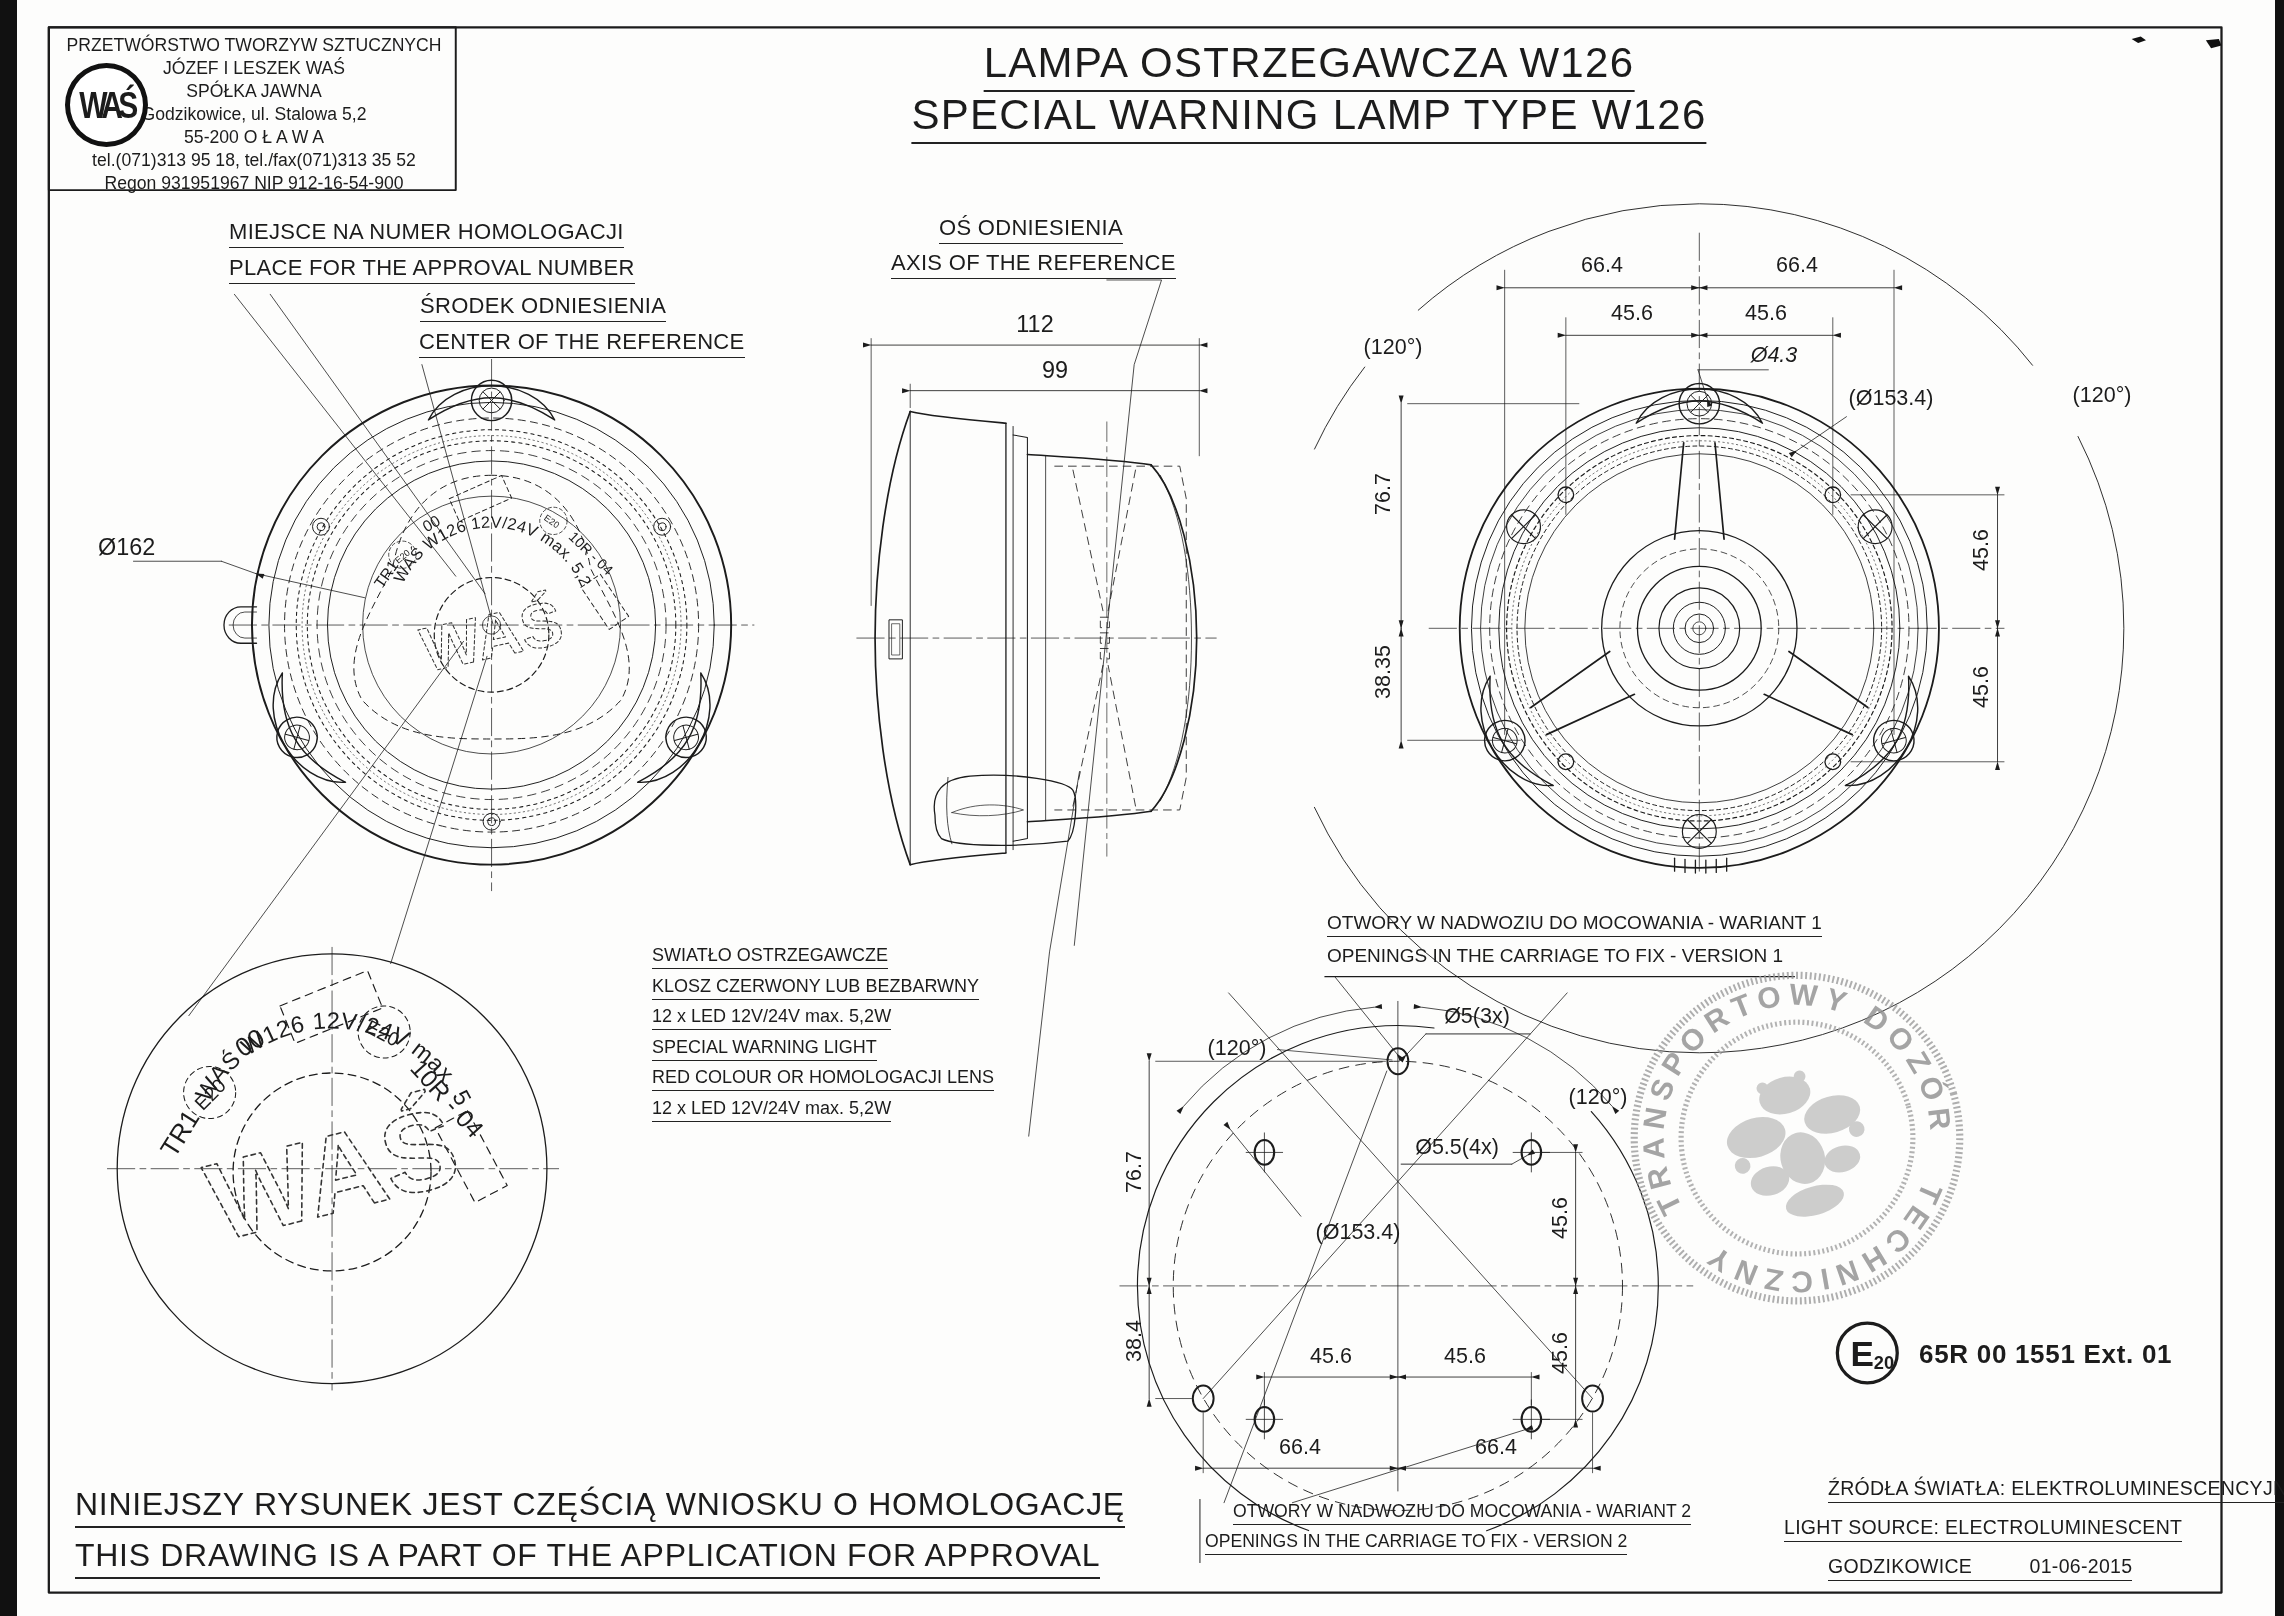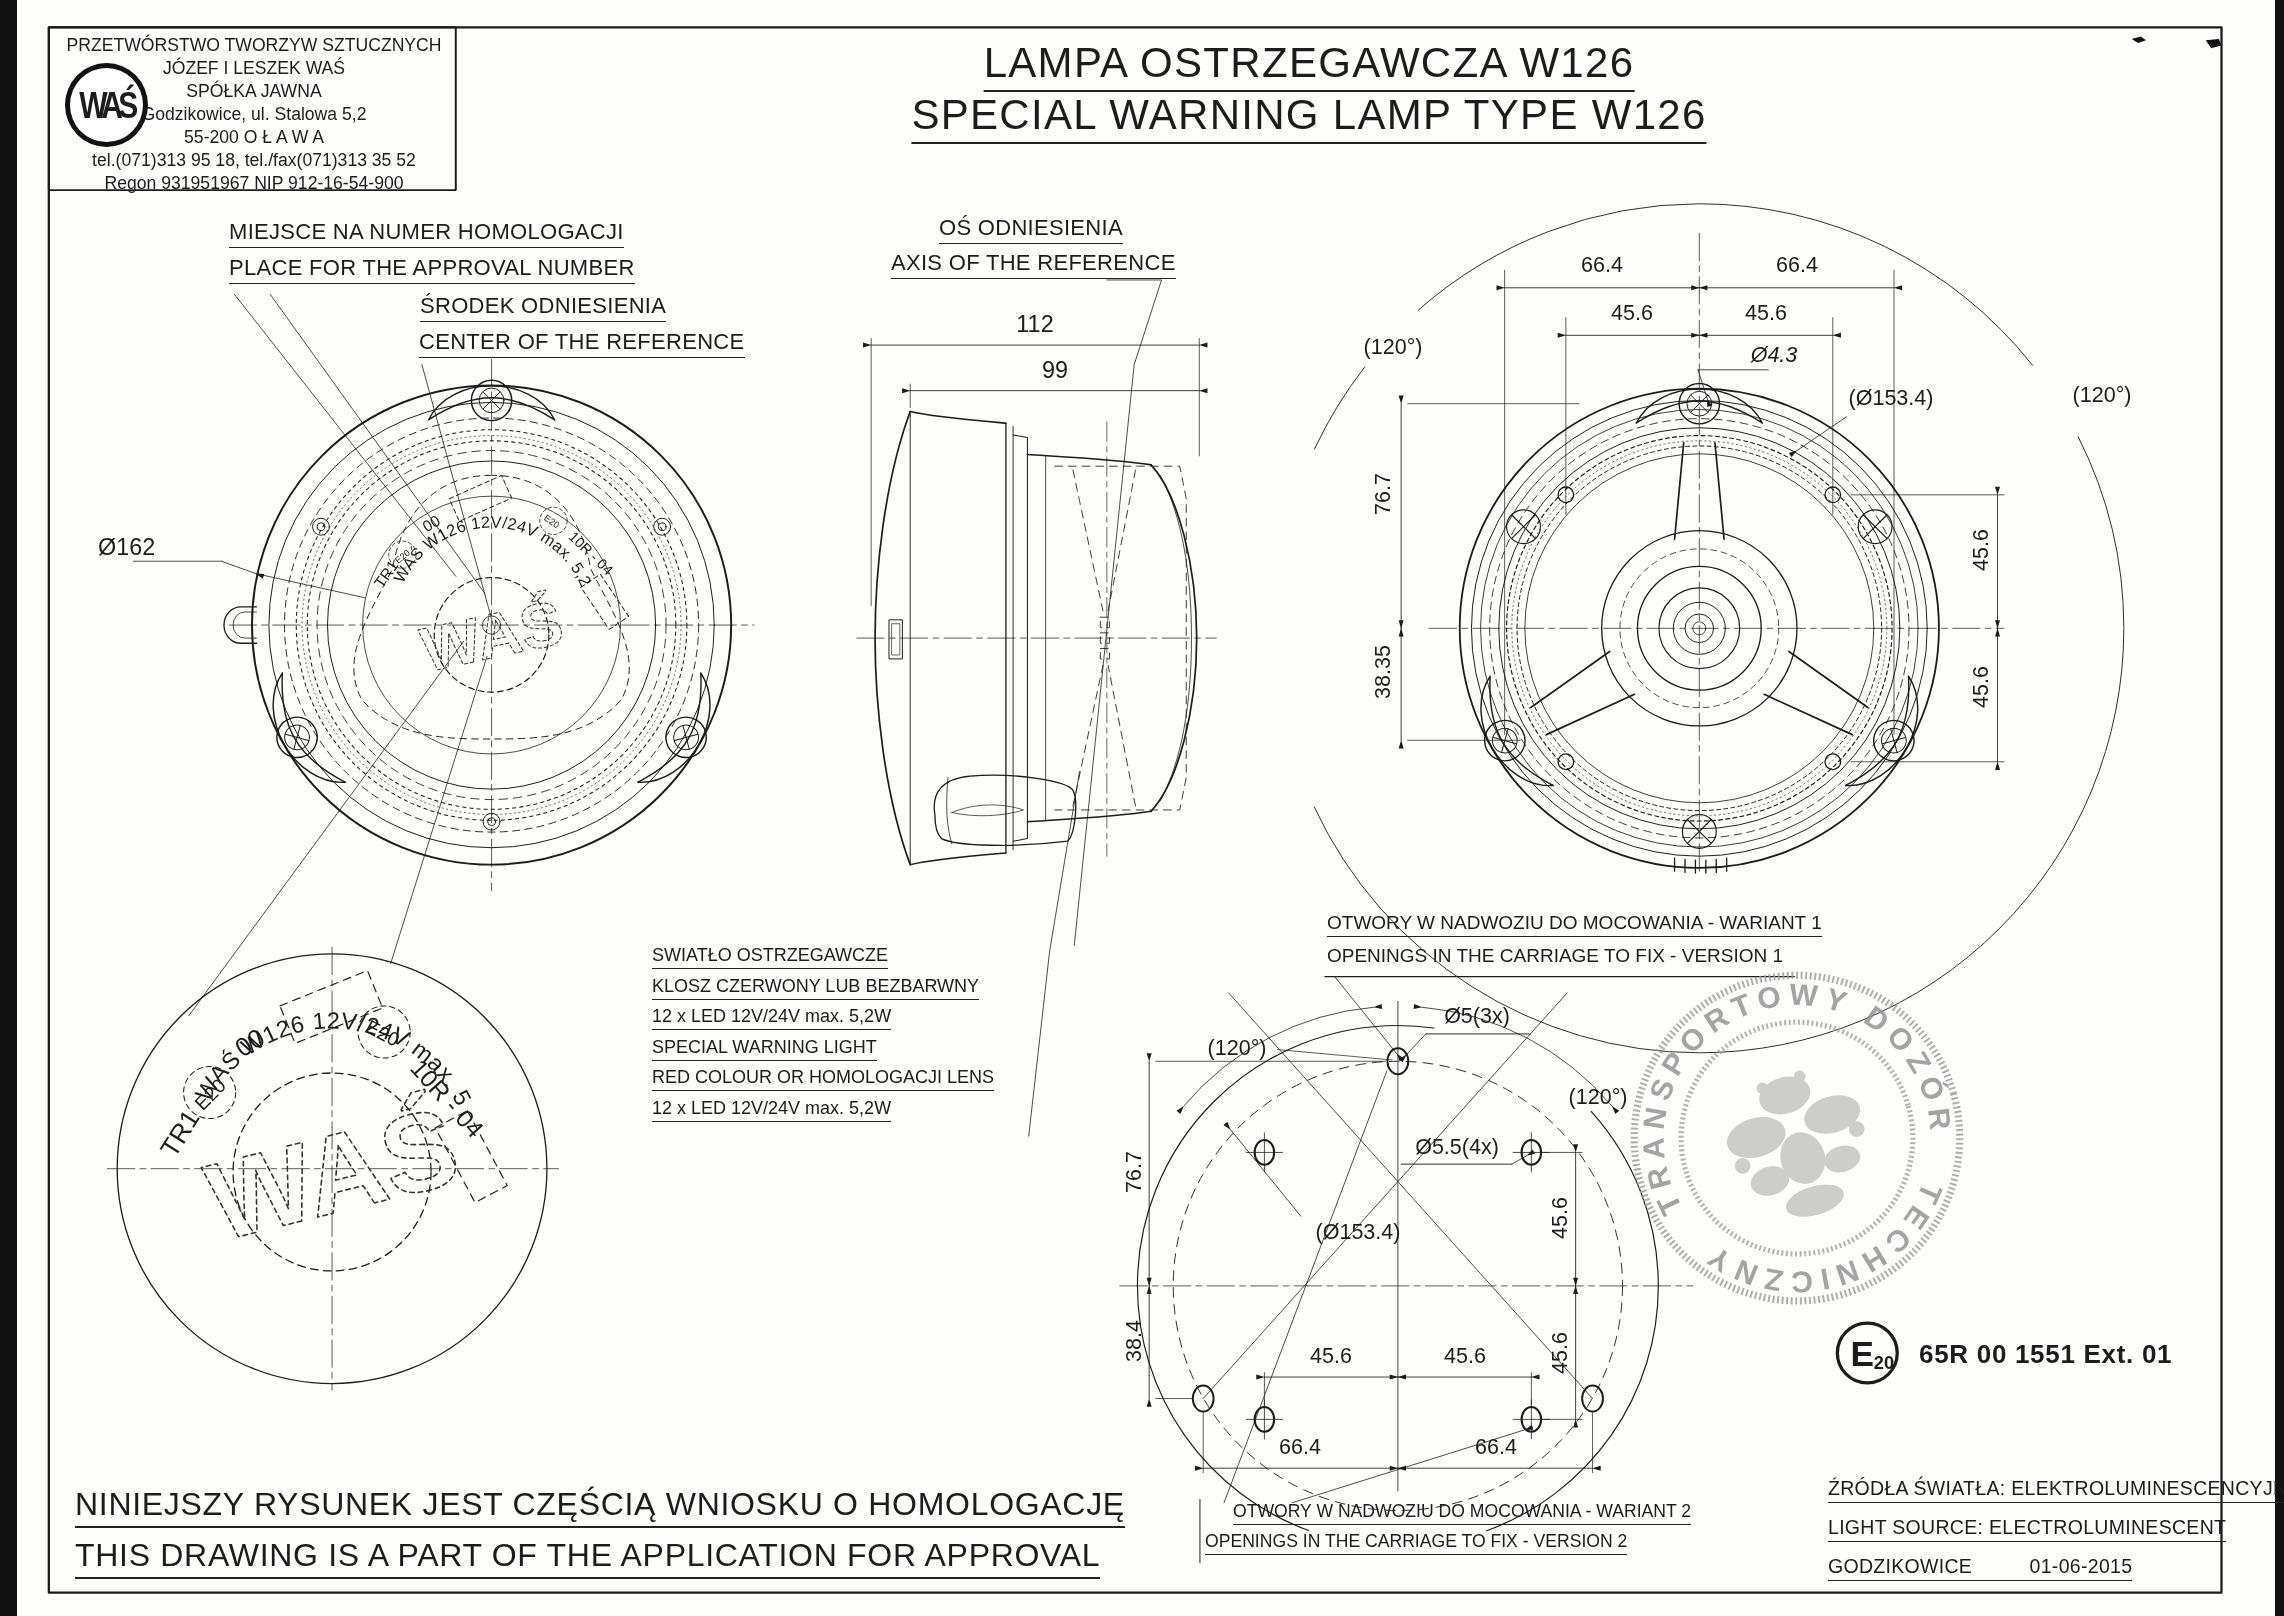--- a/index.html
+++ b/index.html
@@ -460,21 +460,21 @@
   <div class="pin dim ctr" style="left:1465px;top:1356px;">45.6</div>
   <div class="pin dim ctr" style="left:1300px;top:1447px;">66.4</div>
   <div class="pin dim ctr" style="left:1496px;top:1447px;">66.4</div>
 
   <div class="pin v2l ul" style="left:1205px;top:1501px;margin-left:28px;">OTWORY W NADWOZIU DO MOCOWANIA - WARIANT 2</div>
   <div class="pin v2l ul" style="left:1205px;top:1531px;">OPENINGS IN THE CARRIAGE TO FIX - VERSION 2</div>
 
   <div class="pin apprnum" style="left:1919px;top:1339px;">65R 00 1551 Ext. 01</div>
 
   <div class="pin foot ul" style="left:1828px;top:1477px;">ŹRÓDŁA ŚWIATŁA: ELEKTROLUMINESCENCYJNE</div>
-  <div class="pin foot ul" style="left:1828px;top:1516px;">LIGHT SOURCE: ELECTROLUMINESCENT</div>
+  <div class="pin foot ul" style="left:1784px;top:1516px;">LIGHT SOURCE: ELECTROLUMINESCENT</div>
   <div class="pin foot ul" style="left:1828px;top:1555px;">
     <span>GODZIKOWICE</span>
     <span style="display:inline-block;width:46px;"></span>
     <span>01-06-2015</span>
   </div>
 
   <div class="pin stmt ul3" style="left:75px;top:1486px;">NINIEJSZY RYSUNEK JEST CZĘŚCIĄ WNIOSKU O  HOMOLOGACJĘ</div>
   <div class="pin stmt ul3" style="left:75px;top:1537px;">THIS DRAWING IS A PART OF THE APPLICATION FOR  APPROVAL</div>
 
 </div>

